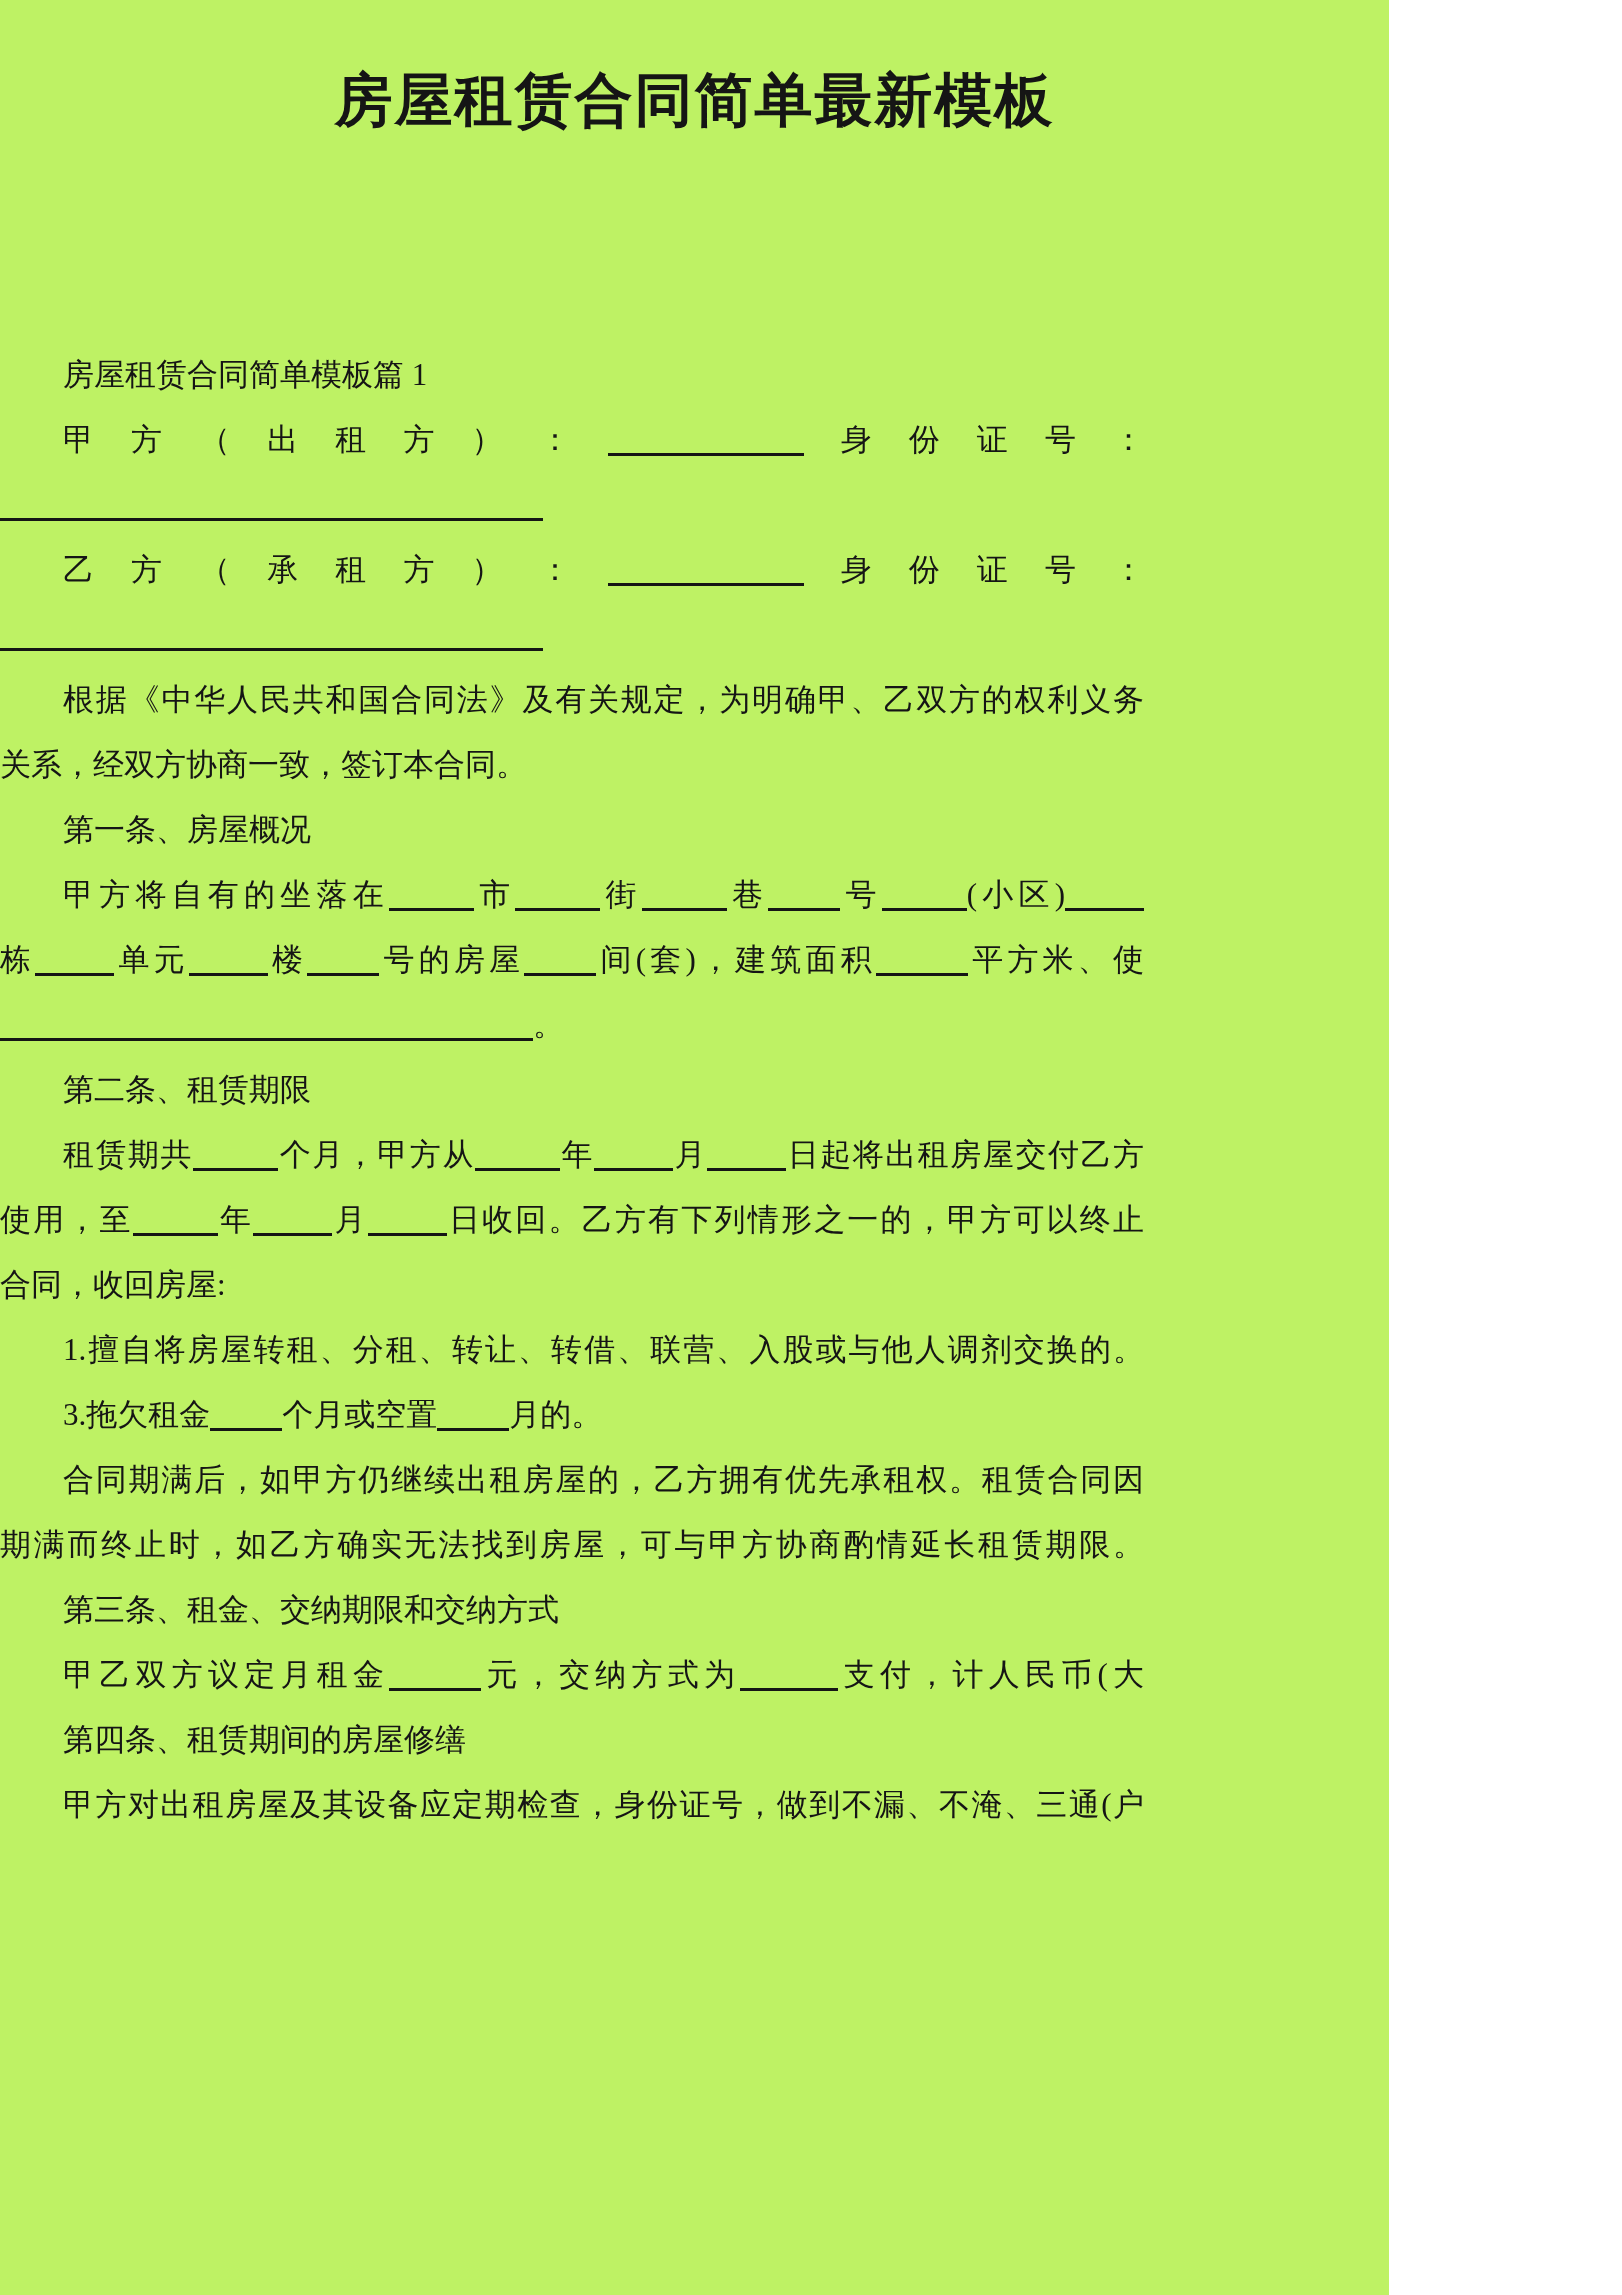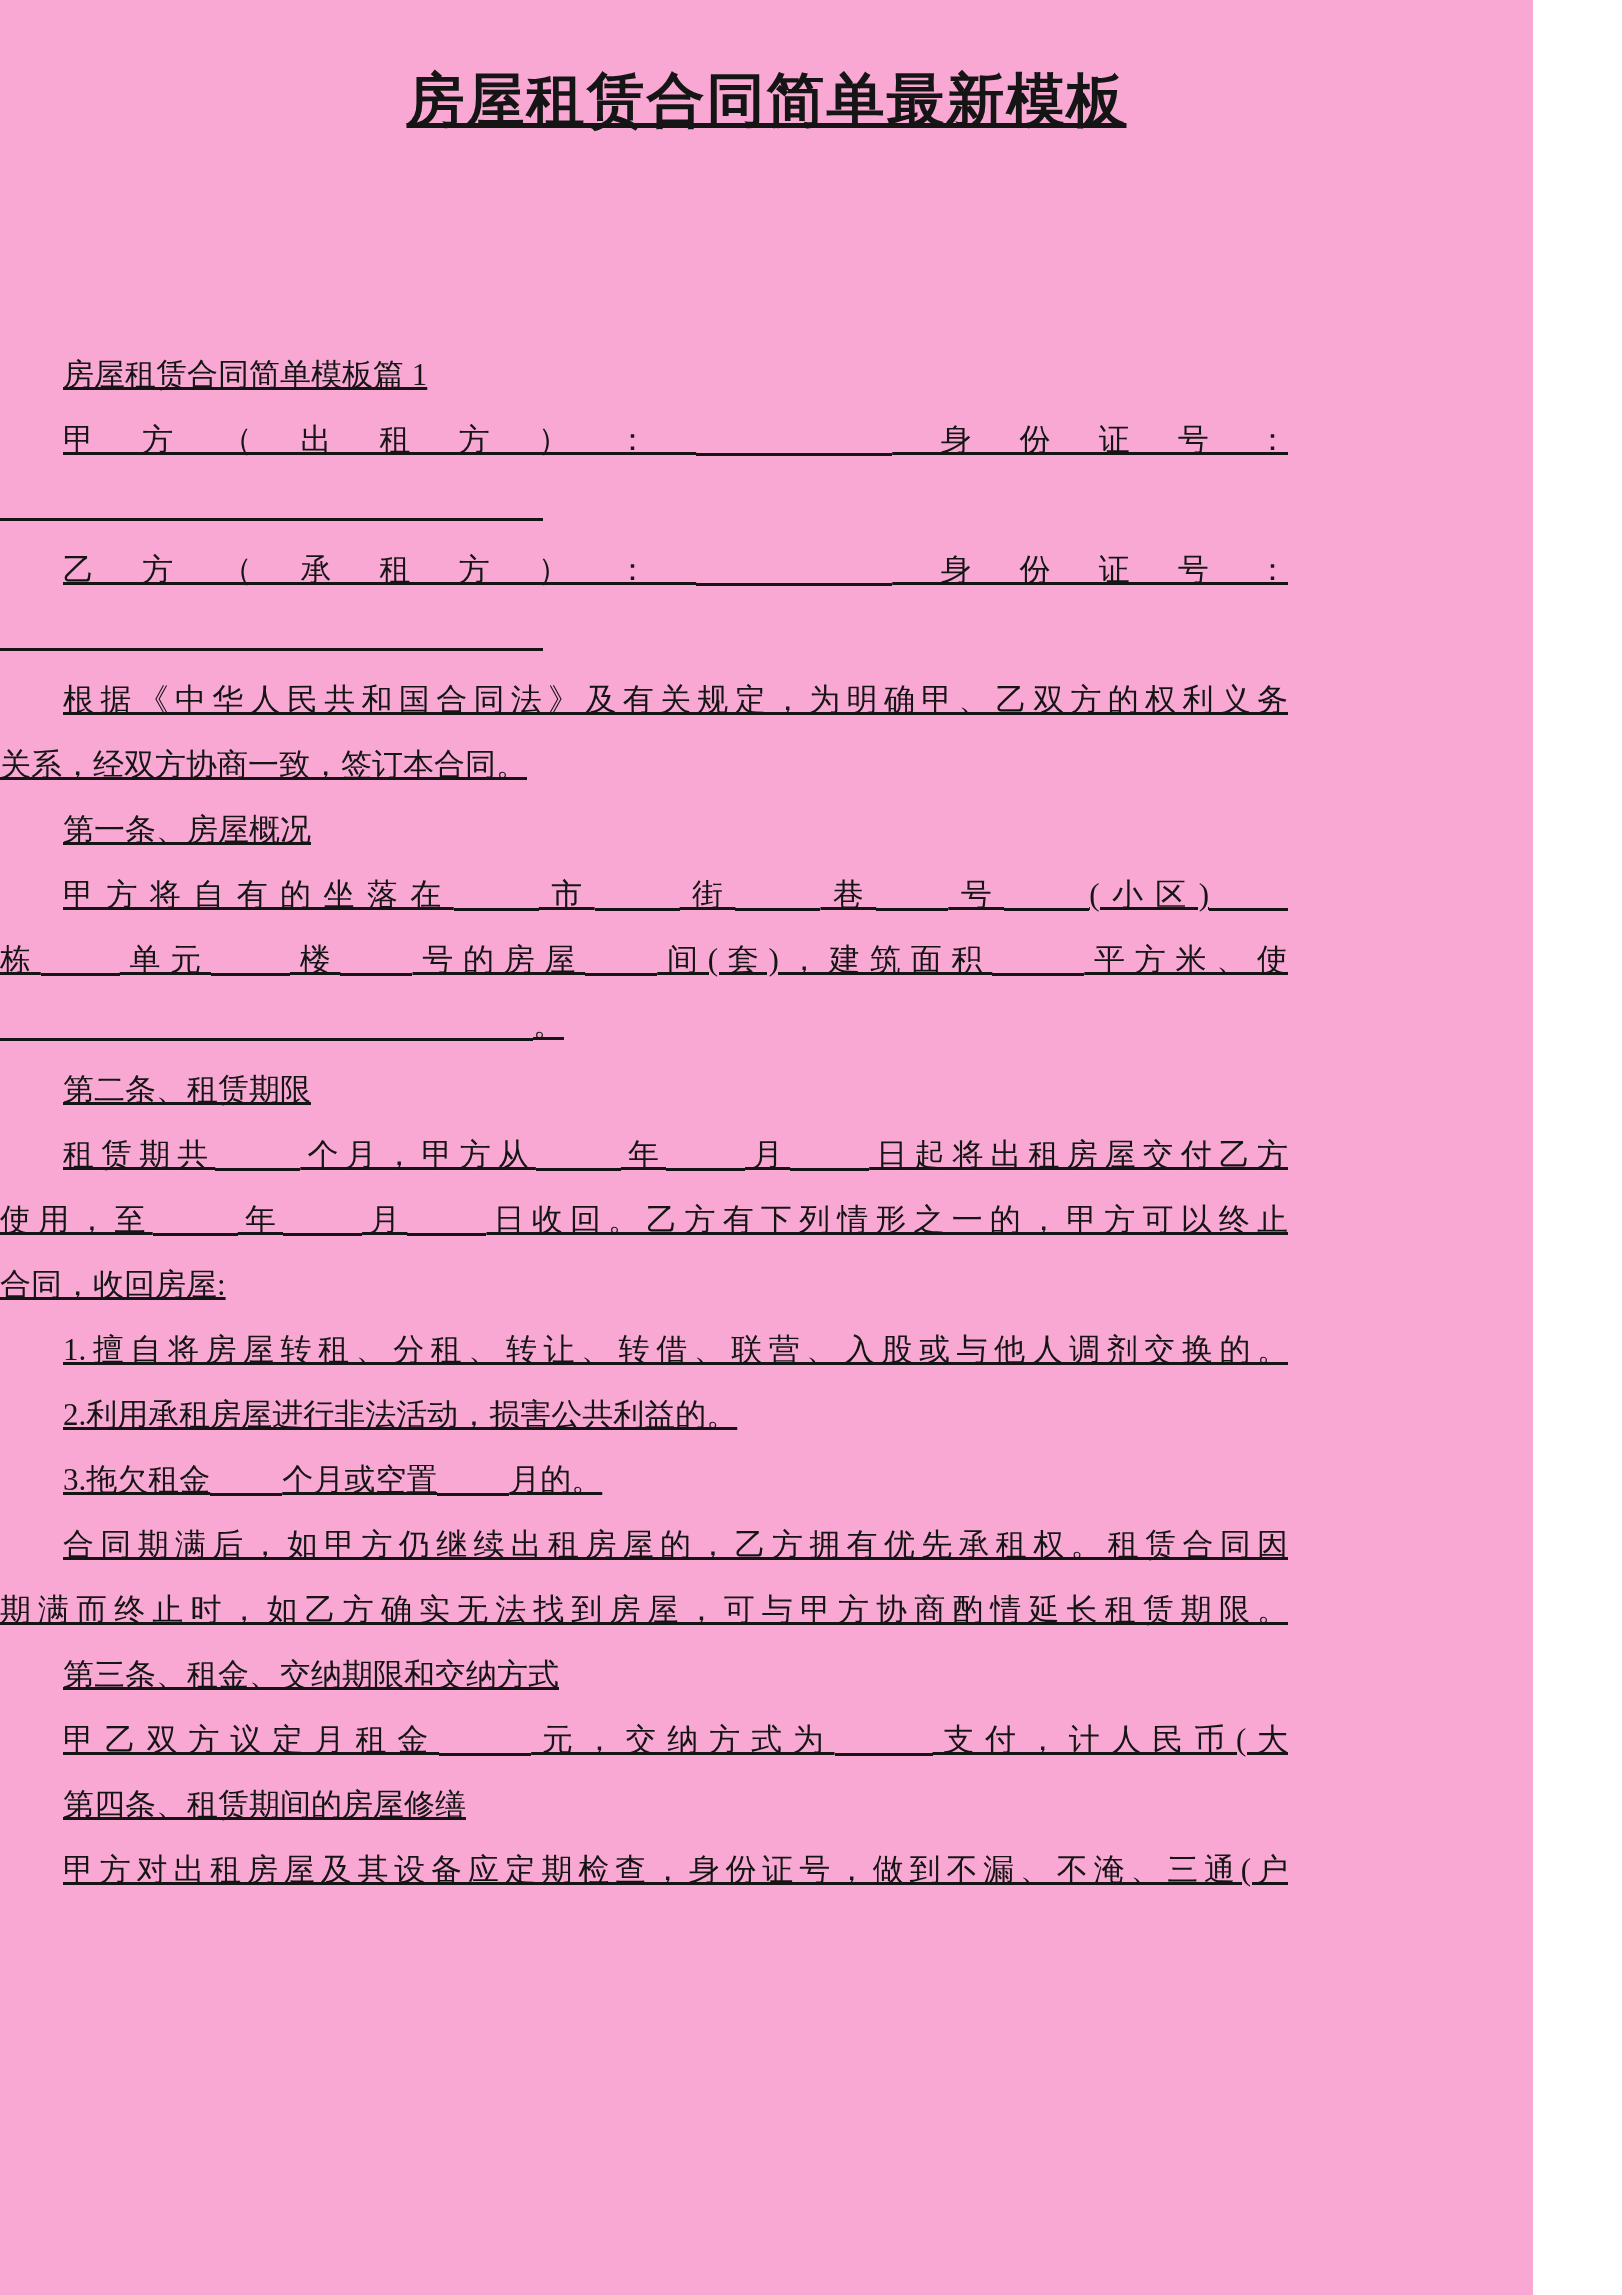--- a/index.html
+++ b/index.html
@@ -2,27 +2,26 @@
 <html style="font-size:10.5px"><head>
 <meta charset="utf-8">
 <style>
   html, body {
     margin: 0;
     padding: 0;
     background: #ffffff;
   }
   .page {
     position: relative;
-    width: 1533px;
+    width: 1389px;
     height: 2295px;
-    background: #f9a8d4;
+    background: #bef264;
     color: #151515;
     font-family: "Liberation Serif", "DejaVu Serif", serif;
     overflow: hidden;
-    text-decoration: underline;
   }
   .title {
     margin: 62px 0 0 0;
     text-align: center;
     font-size: 58px;
     font-weight: 700;
     line-height: 77px;
     letter-spacing: 2px;
     white-space: nowrap;
   }
@@ -68,21 +67,20 @@
       <div class="row"><span class="run">关系，经双方协商一致，签订本合同。</span></div>
       <div class="row indent"><span class="run">第一条、房屋概况</span></div>
       <div class="row indent spread"><span class="run">甲方将自有的坐落在</span><span class="blank" style="width: 85px;"></span><span class="run">市</span><span class="blank" style="width: 85px;"></span><span class="run">街</span><span class="blank" style="width: 85px;"></span><span class="run">巷</span><span class="blank" style="width: 72px;"></span><span class="run">号</span><span class="blank" style="width: 85px;"></span><span class="run">(小区)</span><span class="blank" style="width: 79px;"></span></div>
       <div class="row spread"><span class="run">栋</span><span class="blank" style="width: 79px;"></span><span class="run">单元</span><span class="blank" style="width: 79px;"></span><span class="run">楼</span><span class="blank" style="width: 72px;"></span><span class="run">号的房屋</span><span class="blank" style="width: 72px;"></span><span class="run">间(套)，建筑面积</span><span class="blank" style="width: 92px;"></span><span class="run">平方米、使</span></div>
       <div class="row"><span class="blank" style="width: 533px;"></span><span class="run">。</span></div>
       <div class="row indent"><span class="run">第二条、租赁期限</span></div>
       <div class="row indent spread"><span class="run">租赁期共</span><span class="blank" style="width: 85px;"></span><span class="run">个月，甲方从</span><span class="blank" style="width: 85px;"></span><span class="run">年</span><span class="blank" style="width: 79px;"></span><span class="run">月</span><span class="blank" style="width: 79px;"></span><span class="run">日起将出租房屋交付乙方</span></div>
       <div class="row spread"><span class="run">使用，至</span><span class="blank" style="width: 85px;"></span><span class="run">年</span><span class="blank" style="width: 79px;"></span><span class="run">月</span><span class="blank" style="width: 79px;"></span><span class="run">日收回。乙方有下列情形之一的，甲方可以终止</span></div>
       <div class="row"><span class="run">合同，收回房屋:</span></div>
       <div class="row indent spread"><span class="run">1.擅自将房屋转租、分租、转让、转借、联营、入股或与他人调剂交换的。</span></div>
-      <div class="row indent"><span class="run">2.利用承租房屋进行非法活动，损害公共利益的。</span></div>
       <div class="row indent"><span class="run">3.拖欠租金</span><span class="blank" style="width: 72px;"></span><span class="run">个月或空置</span><span class="blank" style="width: 72px;"></span><span class="run">月的。</span></div>
       <div class="row indent spread"><span class="run">合同期满后，如甲方仍继续出租房屋的，乙方拥有优先承租权。租赁合同因</span></div>
       <div class="row spread"><span class="run">期满而终止时，如乙方确实无法找到房屋，可与甲方协商酌情延长租赁期限。</span></div>
       <div class="row indent"><span class="run">第三条、租金、交纳期限和交纳方式</span></div>
       <div class="row indent spread"><span class="run">甲乙双方议定月租金</span><span class="blank" style="width: 92px;"></span><span class="run">元，交纳方式为</span><span class="blank" style="width: 98px;"></span><span class="run">支付，计人民币(大</span></div>
       <div class="row indent"><span class="run">第四条、租赁期间的房屋修缮</span></div>
       <div class="row indent spread"><span class="run">甲方对出租房屋及其设备应定期检查，身份证号，做到不漏、不淹、三通(户</span></div>
     </div>
 </div>
 

